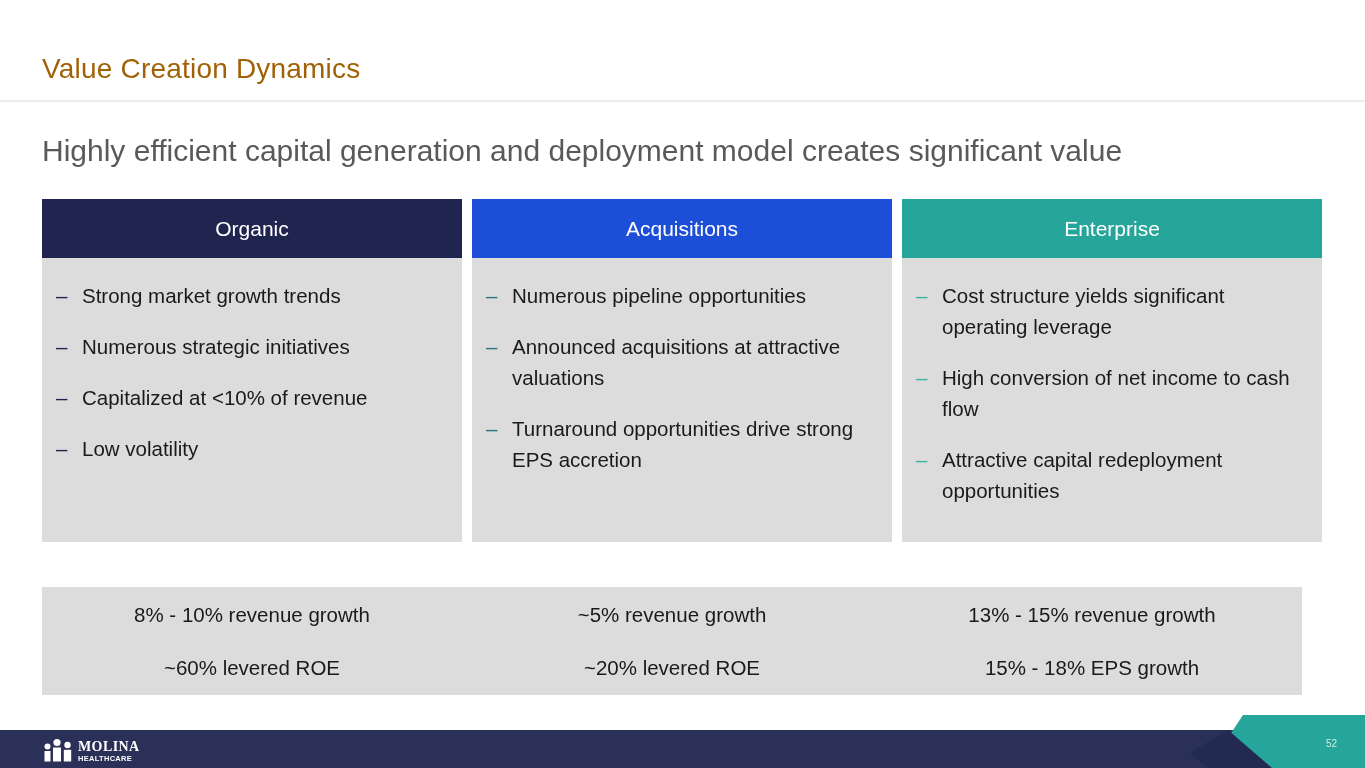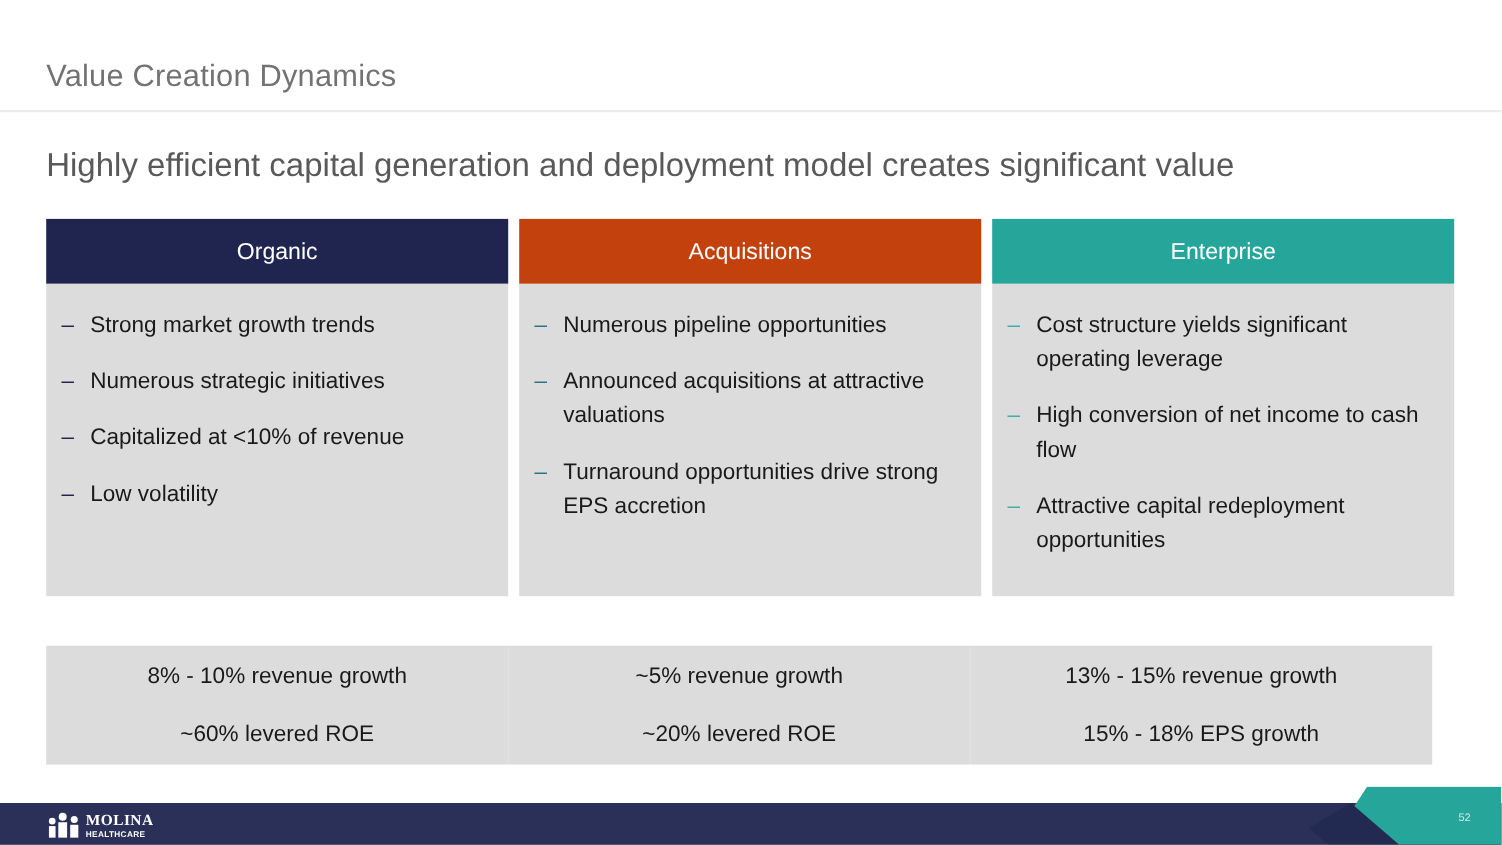--- a/index.html
+++ b/index.html
@@ -20,21 +20,21 @@
     height: 768px;
     background: #ffffff;
   }
 
   
   .title {
     position: absolute;
     left: 42px;
     top: 53px;
     font-size: 28px;
-    color: #737373;
+    color: #a16207;
     letter-spacing: 0.2px;
     white-space: nowrap;
     text-align: right;
   }
   .title-rule {
     position: absolute;
     left: 0;
     top: 100px;
     width: 1365px;
     height: 2px;
@@ -95,21 +95,21 @@
     line-height: 31px;
   }
   .bullet-text {
     flex: 1 1 auto;
   }
 
   
   .col-organic .col-header { background: #20254f; }
   .col-organic .bullet-dash { color: #20254f; }
 
-  .col-acquisitions .col-header { background: #c2410c; }
+  .col-acquisitions .col-header { background: #1d4ed8; }
   .col-acquisitions .bullet-dash { color: #2c7382; }
 
   .col-enterprise .col-header { background: #26a59a; }
   .col-enterprise .bullet-dash { color: #3cb0a4; }
 
   
   .stats {
     position: absolute;
     left: 42px;
     top: 587px;

